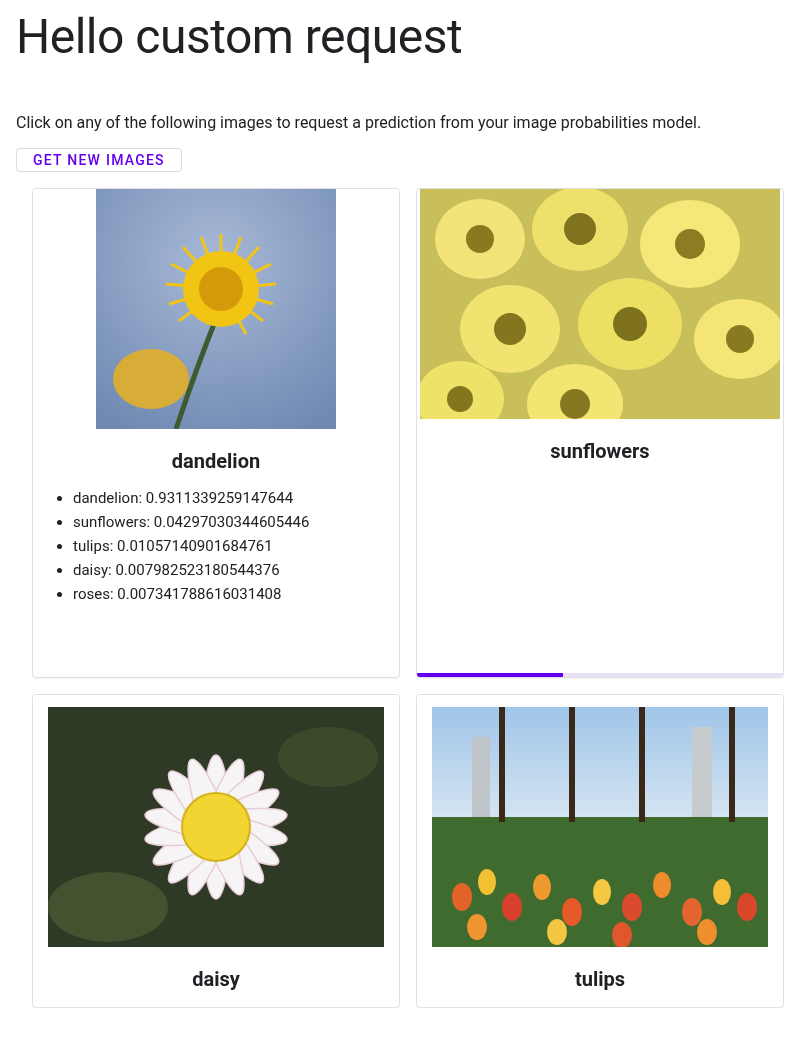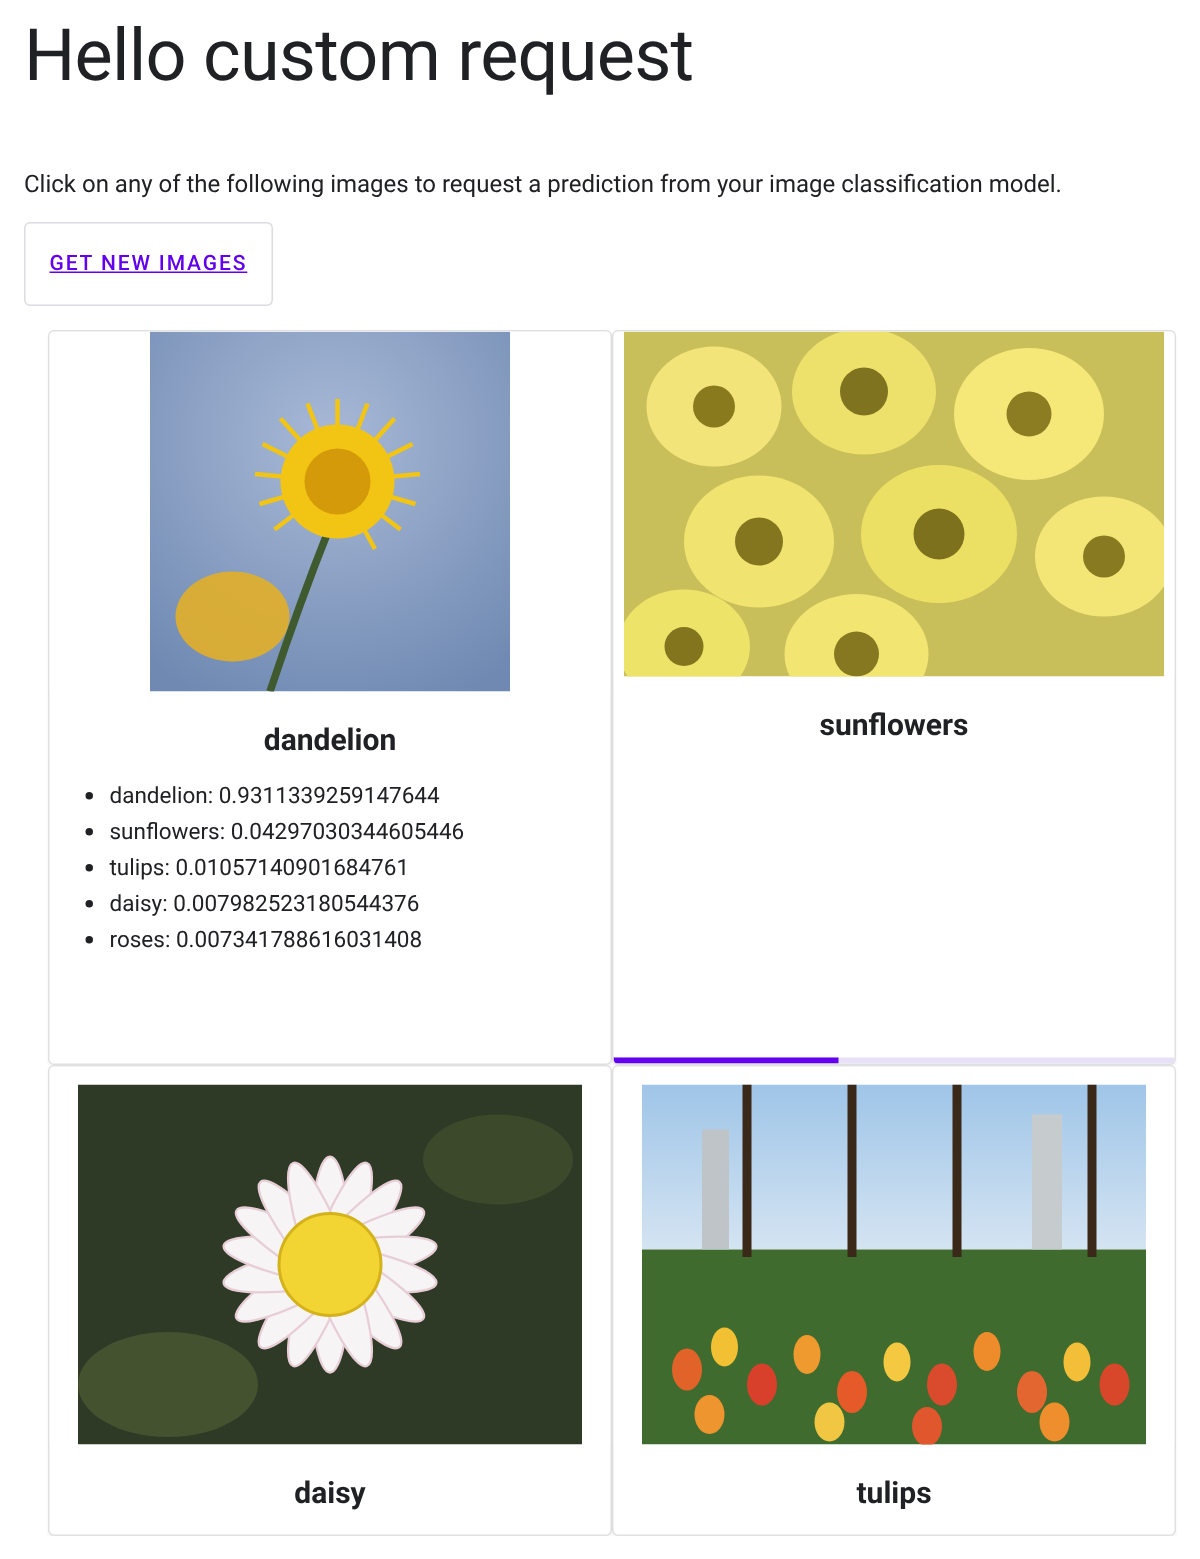--- a/index.html
+++ b/index.html
@@ -24,29 +24,29 @@
       margin-bottom: 16px;
     }
     .get-images-btn {
       background: #fff;
       border: 1px solid #dadce0;
       color: #6200ee;
       font-size: 14px;
       font-weight: 500;
       letter-spacing: 1.25px;
       text-transform: uppercase;
-      padding: 19px 16px;
+      padding: 3px 16px;
       border-radius: 4px;
       cursor: pointer;
       font-family: inherit;
-      text-decoration: underline;
     }
     .grid {
       display: grid;
       grid-template-columns: 1fr 1fr;
+      gap: 16px;
       margin-top: 16px;
       padding-left: 16px;
     }
     .card {
       border: 1px solid #e0e0e0;
       border-radius: 4px;
       background: #fff;
       box-shadow: 0 1px 2px rgba(0,0,0,0.05);
       display: flex;
       flex-direction: column;
@@ -94,21 +94,21 @@
       background: #e8e0f7;
     }
     svg.flower-img { display: block; }
   </style>
 </head>
 <body>
 
 
 
 <h1 class="page-title">Hello custom request</h1>
-<p class="subtitle">Click on any of the following images to request a prediction from your image classification model.</p>
+<p class="subtitle">Click on any of the following images to request a prediction from your image probabilities model.</p>
 <button class="get-images-btn">Get New Images</button>
 
 <div class="grid">
 
   <div class="card" style="min-height:490px;">
     <div class="card-img-wrap">
       <svg class="flower-img" width="240" height="240" viewBox="0 0 240 240">
         <defs>
           <radialGradient id="skybg" cx="50%" cy="30%" r="80%">
             <stop offset="0%" stop-color="#a8b9d6"></stop>

